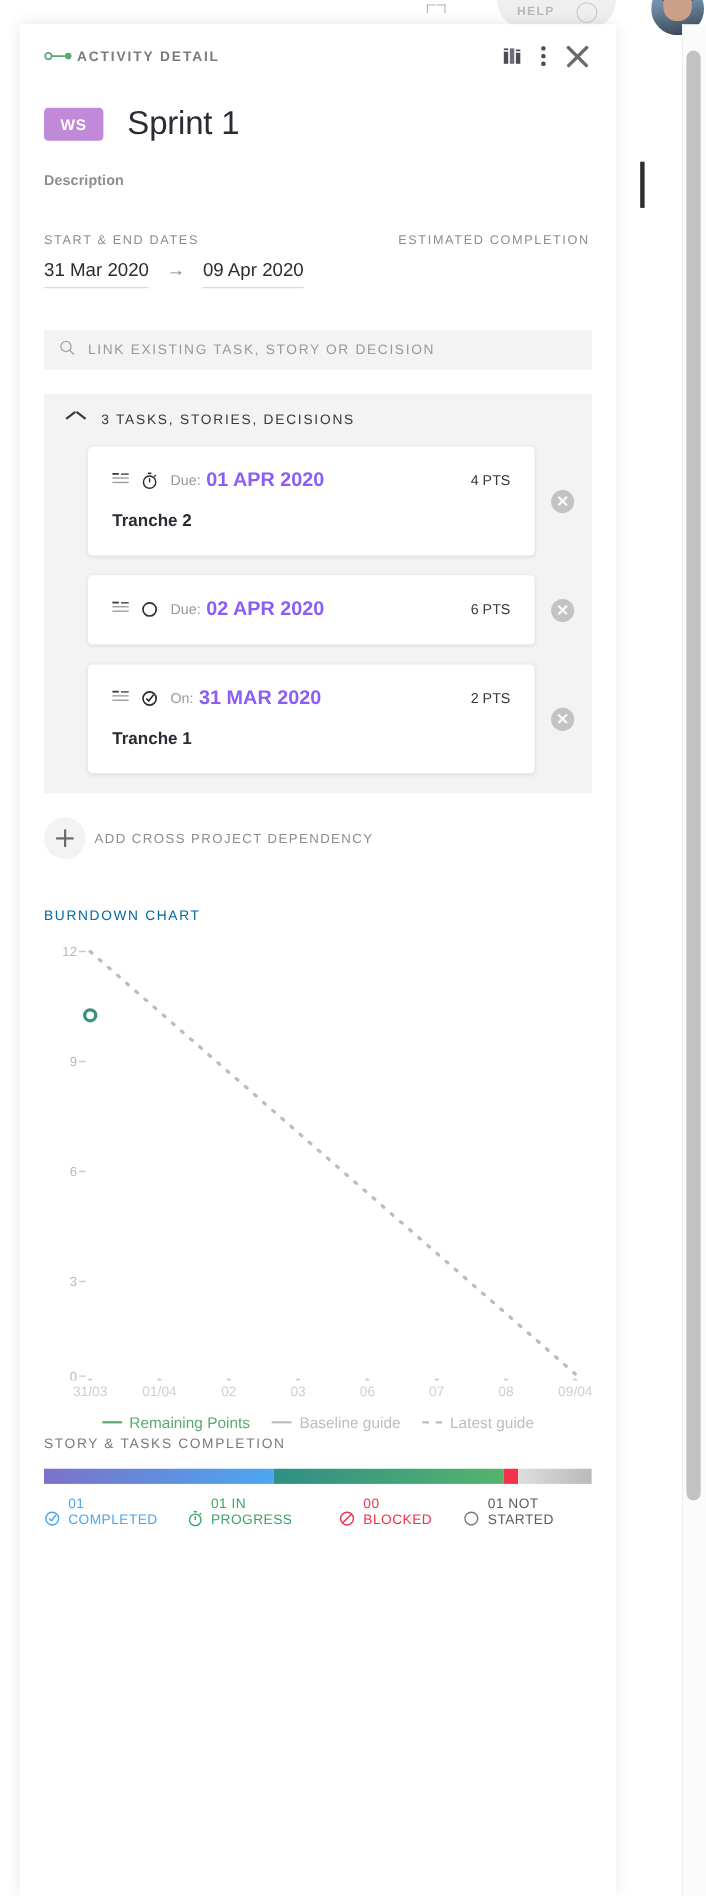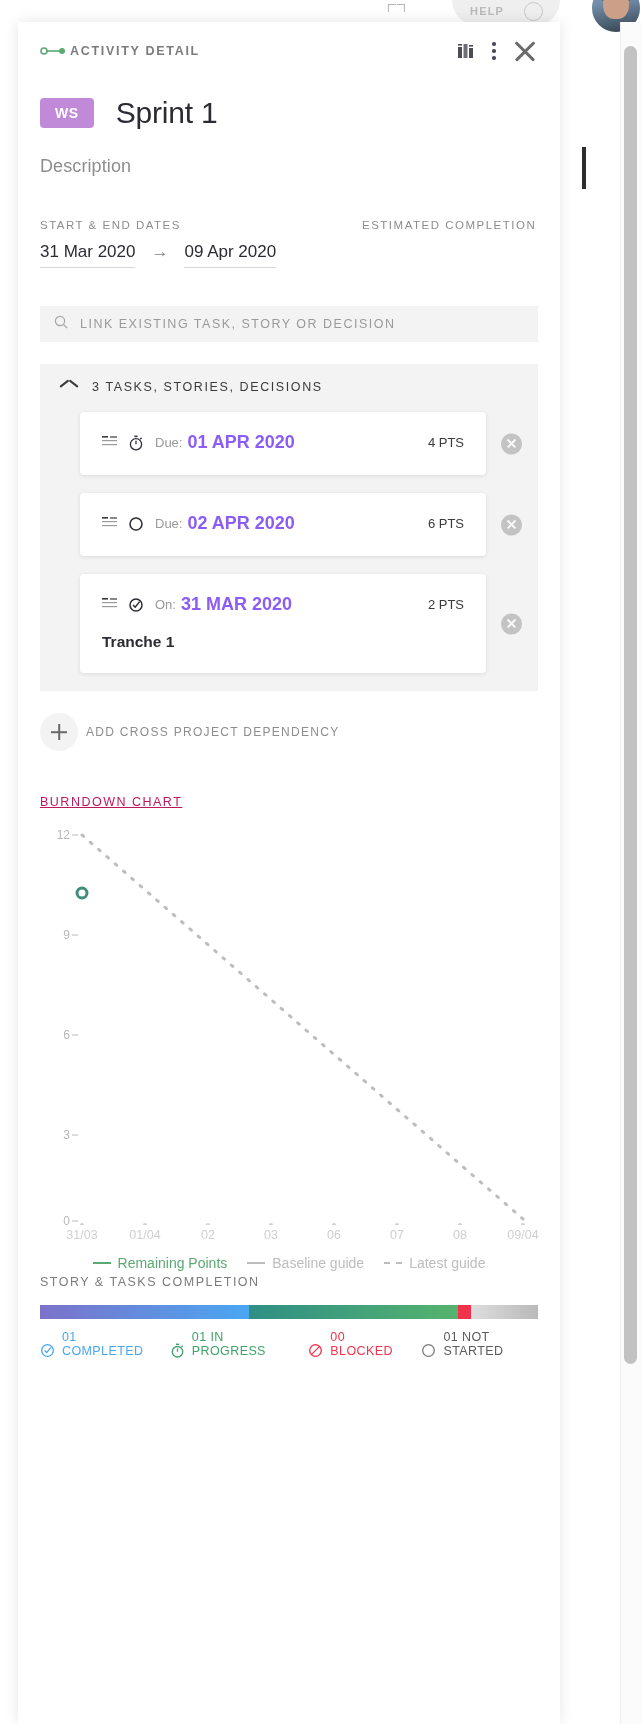--- a/index.html
+++ b/index.html
@@ -112,21 +112,21 @@
   }
   .ws-badge {
     background: #c08ad8; color: #ffffff; font-size: 14px; font-weight: 700;
     letter-spacing: 0.6px; padding: 7px 15px; border-radius: 4px;
   }
   .panel-title {
     font-size: 30px; font-weight: 400; color: #2b2b33; margin-left: 22px;
     letter-spacing: -0.2px;
   }
   .desc-label {
-    font-size: 18px; font-weight: 400; color: #8d8d8d;
+    font-size: 13px; font-weight: 700; color: #8d8d8d;
     padding: 26px 22px 0 22px; letter-spacing: 0.1px;
   }
 
   
   .dates-block { display: flex; padding: 42px 22px 0 22px; }
   .dates-left { width: 322px; }
   .dates-right { flex: 1; }
   .field-label {
     font-size: 11.5px; letter-spacing: 1.5px; color: #8d8d8d; font-weight: 400;
   }
@@ -237,23 +237,22 @@
     content: ""; position: absolute; left: 50%; top: 50%; background: #6a6a6a;
   }
   .plus-circle:before { width: 16px; height: 1.6px; transform: translate(-50%,-50%); }
   .plus-circle:after  { width: 1.6px; height: 16px; transform: translate(-50%,-50%); }
   .add-dep-label {
     font-size: 12px; letter-spacing: 1.3px; color: #8d8d8d; margin-left: 8px;
   }
 
   
   .chart-label {
-    font-size: 12.5px; letter-spacing: 1.5px; color: #be185d;
+    font-size: 12.5px; letter-spacing: 1.5px; color: #0369a1;
     padding: 44px 22px 0 22px;
-    text-decoration: underline;
   }
   .chart-wrap { position: relative; margin: 16px 0 0 0; height: 420px; }
   .chart-svg { display: block; }
   .legend {
     display: flex; justify-content: center; align-items: center; gap: 20px;
     margin-top: 8px;
   }
   .legend-item { display: flex; align-items: center; font-size: 14px; }
   .legend-dash { display: inline-block; width: 18px; margin-right: 7px; }
   .legend-dash.solid { border-top: 2.5px solid currentColor; }
@@ -386,20 +385,21 @@
             <circle cx="8" cy="9.3" r="5.6" fill="none" stroke="#2b2b33" stroke-width="1.3"></circle>
             <line x1="8" y1="9.3" x2="8" y2="5.8" stroke="#2b2b33" stroke-width="1.3"></line>
             <rect x="6.4" y="0.6" width="3.2" height="1.5" fill="#2b2b33"></rect>
             <line x1="12.2" y1="4.2" x2="13.6" y2="2.8" stroke="#2b2b33" stroke-width="1.3"></line>
           </svg>
         </span>
         <span class="due-label">Due:</span>
         <span class="due-date">01 APR 2020</span>
         <span class="pts">4 PTS</span>
       </div>
+      <div class="task-name">Tranche 2</div>
       <span class="remove-btn"></span>
     </div>
 
     <div class="task-card">
       <div class="task-meta">
         <span class="doc-icon">
           <svg width="17" height="15" viewBox="0 0 17 15">
             <rect x="0" y="1" width="6" height="1.6" fill="#3a3a3a"></rect>
             <rect x="8" y="1.4" width="7" height="1.2" fill="#3a3a3a"></rect>
             <rect x="0" y="5" width="15" height="1.2" fill="#9a9a9a"></rect>

